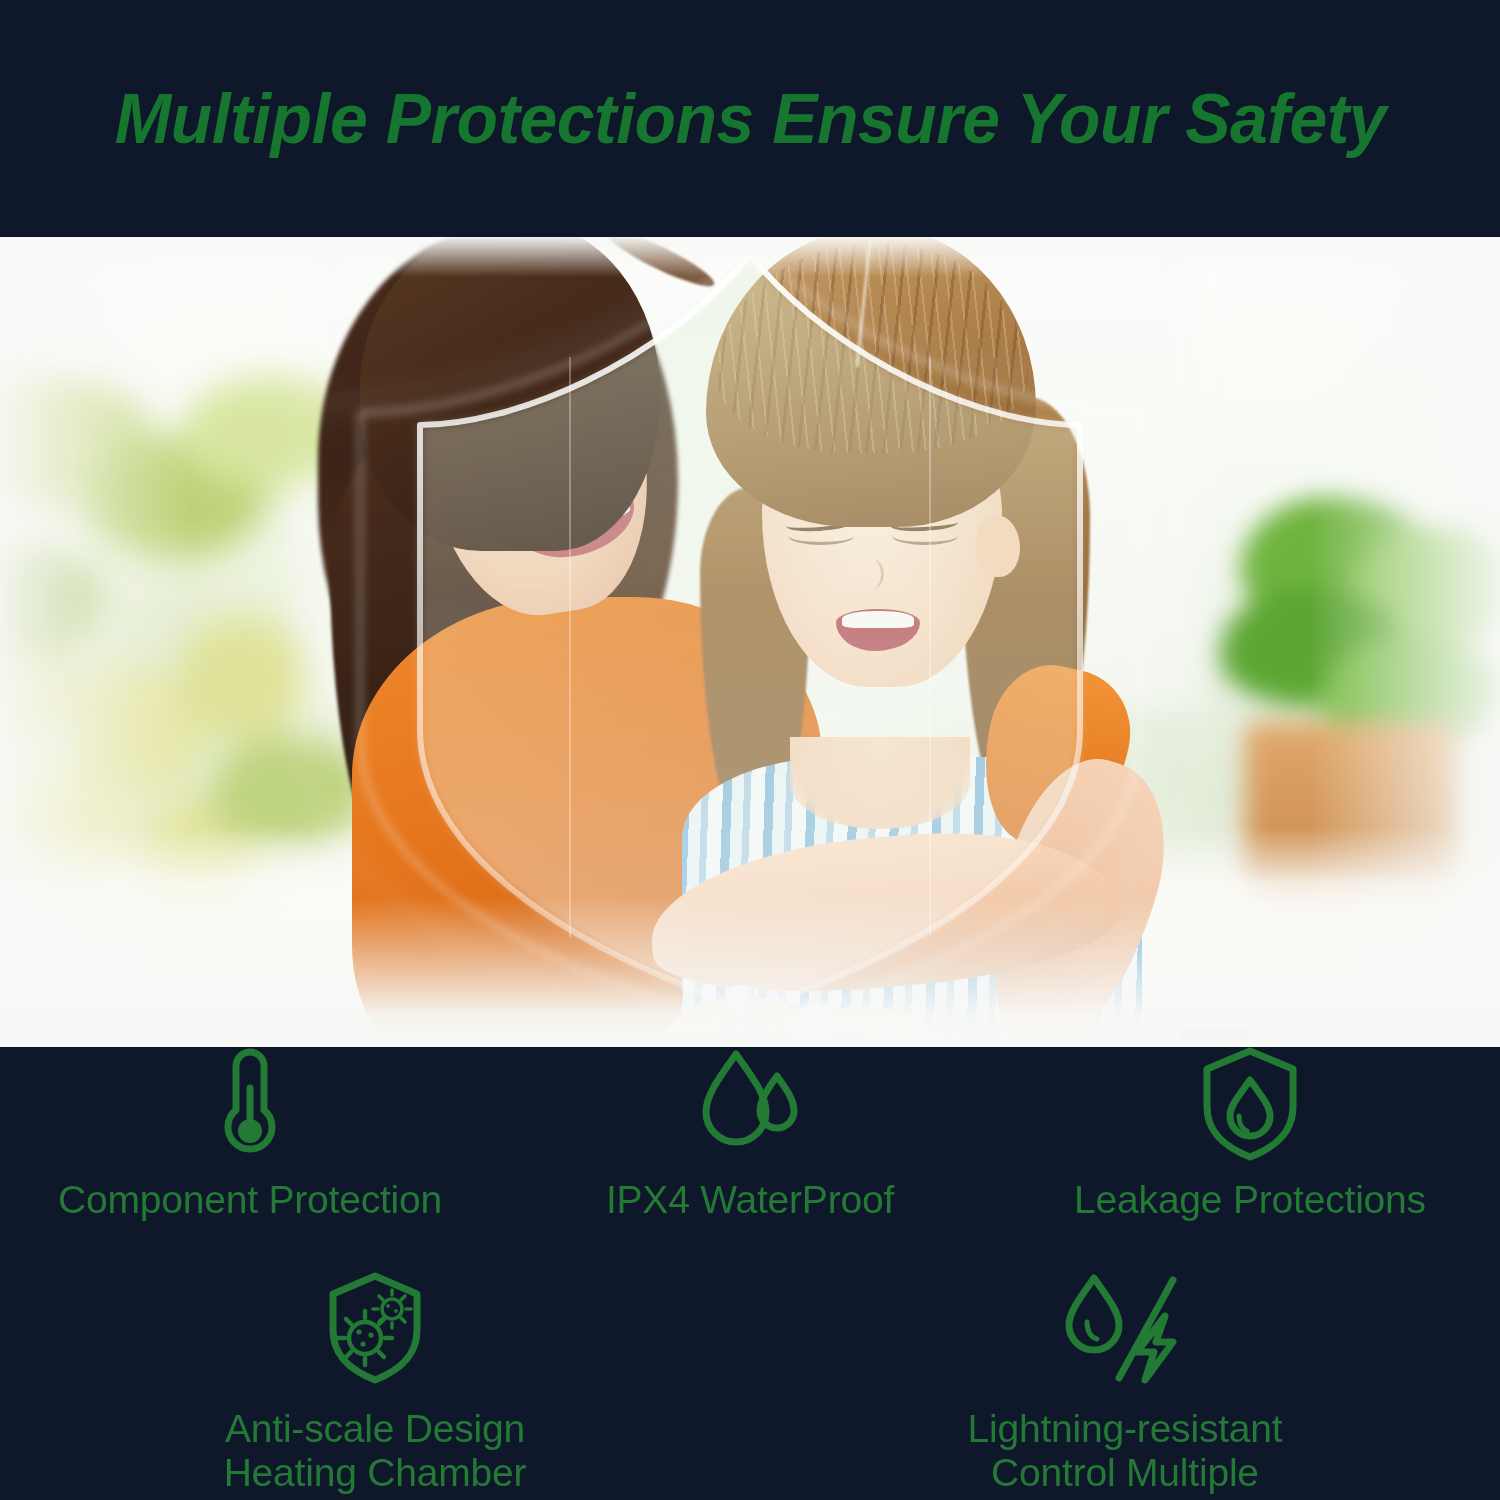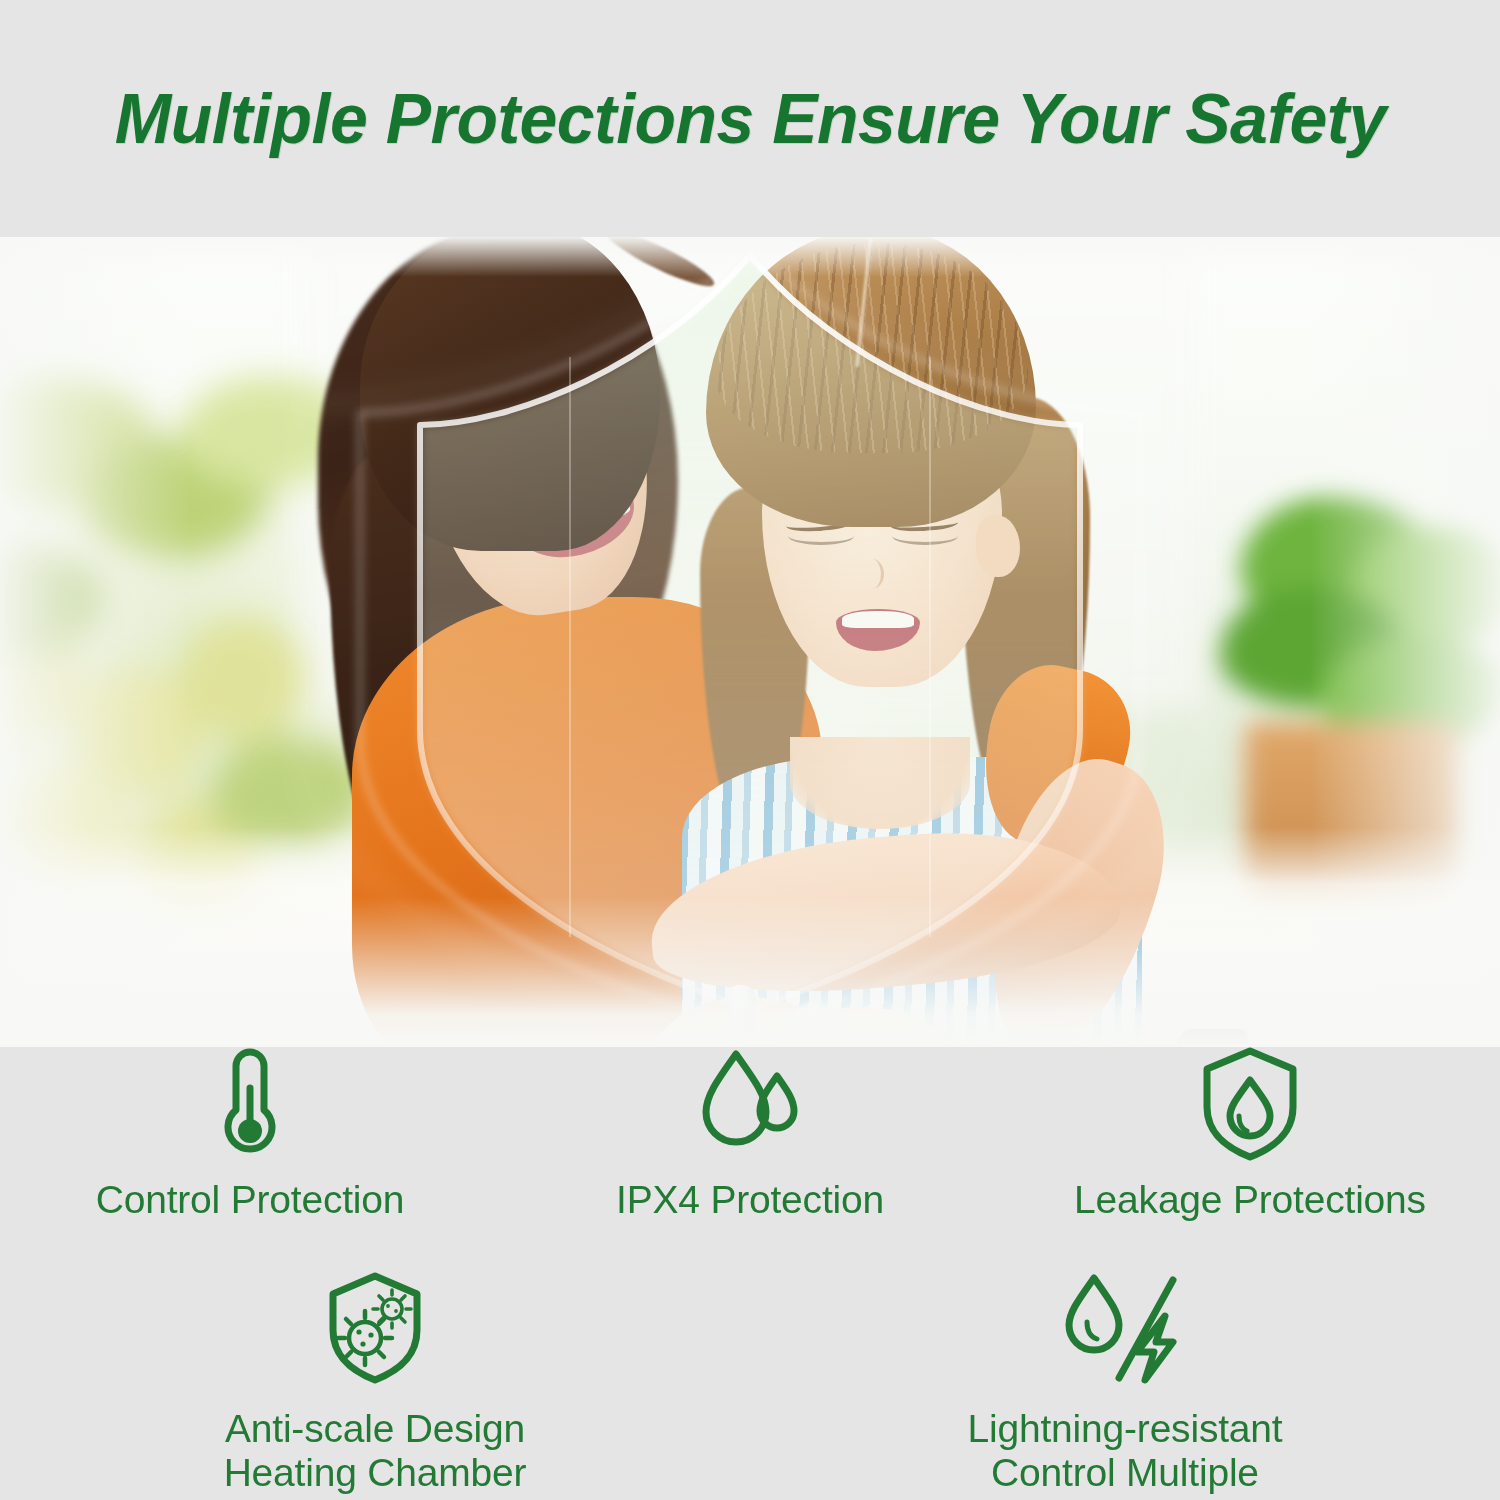--- a/index.html
+++ b/index.html
@@ -9,21 +9,21 @@
     font-family:"Liberation Sans", sans-serif;
     background:#F8F9F7;
     overflow:hidden;
     position:relative;
   }
 
   
   .page {
     position:relative;
     width:1500px; height:1500px;
-    background:#e5e5e5;
+    background:#0f172a;
     overflow:hidden;
   }
 
   
   .headline-wrap {
     position:absolute;
     top:0; left:0; width:1500px; height:237px;
     display:flex; align-items:center; justify-content:center;
     z-index:40;
   }
@@ -545,31 +545,31 @@
     <div class="feat-row r1">
 
       <div class="feat-col">
         <div class="feat-icon">
           <svg width="86" height="120" viewBox="0 0 86 120" fill="none" stroke="#237A35" stroke-width="7">
             <path d="M29 24a14 14 0 0 1 28 0v44a22 22 0 1 1-28 0Z" stroke-linejoin="round"></path>
             <circle cx="43" cy="89" r="12" fill="#237A35" stroke="none"></circle>
             <path d="M43 46v34" stroke-linecap="round"></path>
           </svg>
         </div>
-        <div class="feat-label">Control Protection</div>
+        <div class="feat-label">Component Protection</div>
       </div>
 
       <div class="feat-col">
         <div class="feat-icon">
           <svg width="110" height="118" viewBox="0 0 110 118" fill="none" stroke="#237A35" stroke-width="7">
             <path d="M82 33c10 14 17 24 17 35a17 17 0 1 1-34 0c0-11 7-21 17-35Z" stroke-linejoin="round"></path>
             <path d="M41 11c17 24 30 41 30 58a30 30 0 1 1-60 0c0-17 13-34 30-58Z" stroke-linejoin="round"></path>
           </svg>
         </div>
-        <div class="feat-label">IPX4  Protection</div>
+        <div class="feat-label">IPX4  WaterProof</div>
       </div>
 
       <div class="feat-col">
         <div class="feat-icon">
           <svg width="106" height="118" viewBox="0 0 106 118" fill="none" stroke="#237A35" stroke-width="7">
             <path d="M53 8 96 26v38c0 27-20 41-43 50C30 105 10 91 10 64V26Z" stroke-linejoin="round"></path>
             <path d="M53 37c12 17 20 26 20 36a20 20 0 1 1-40 0c0-10 8-19 20-36Z" stroke-linejoin="round"></path>
             <path d="M42 73c0 8 3 13 8 15" stroke-width="5" stroke-linecap="round"></path>
           </svg>
         </div>

